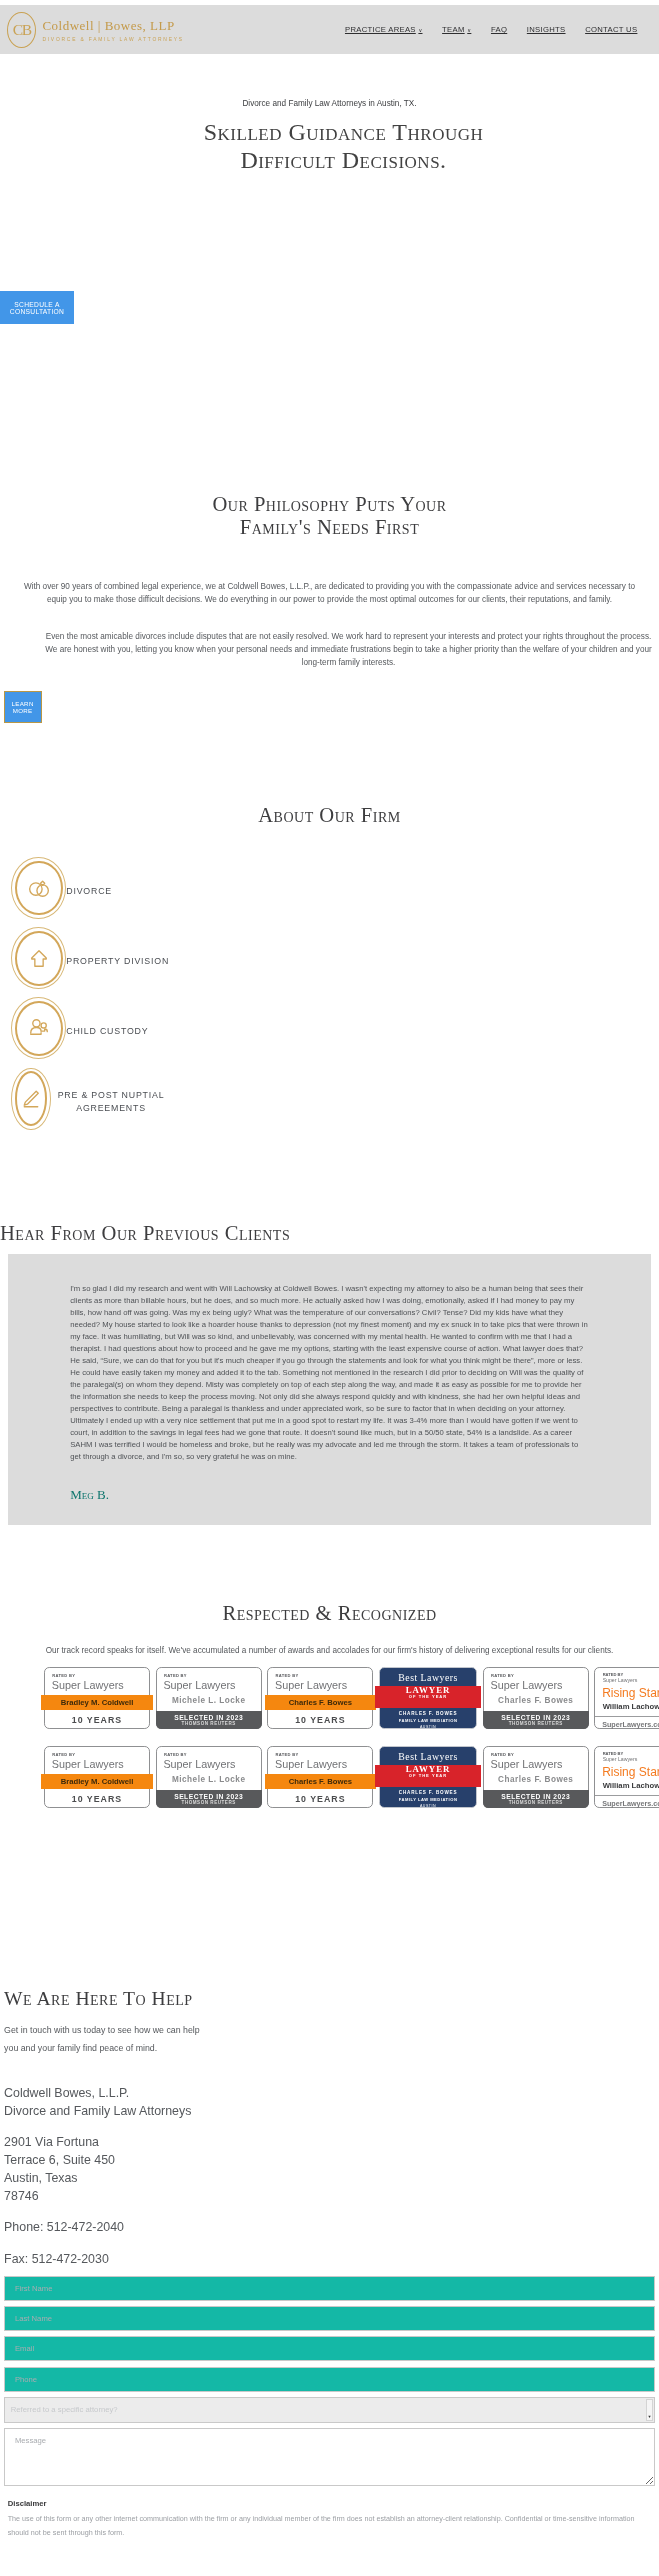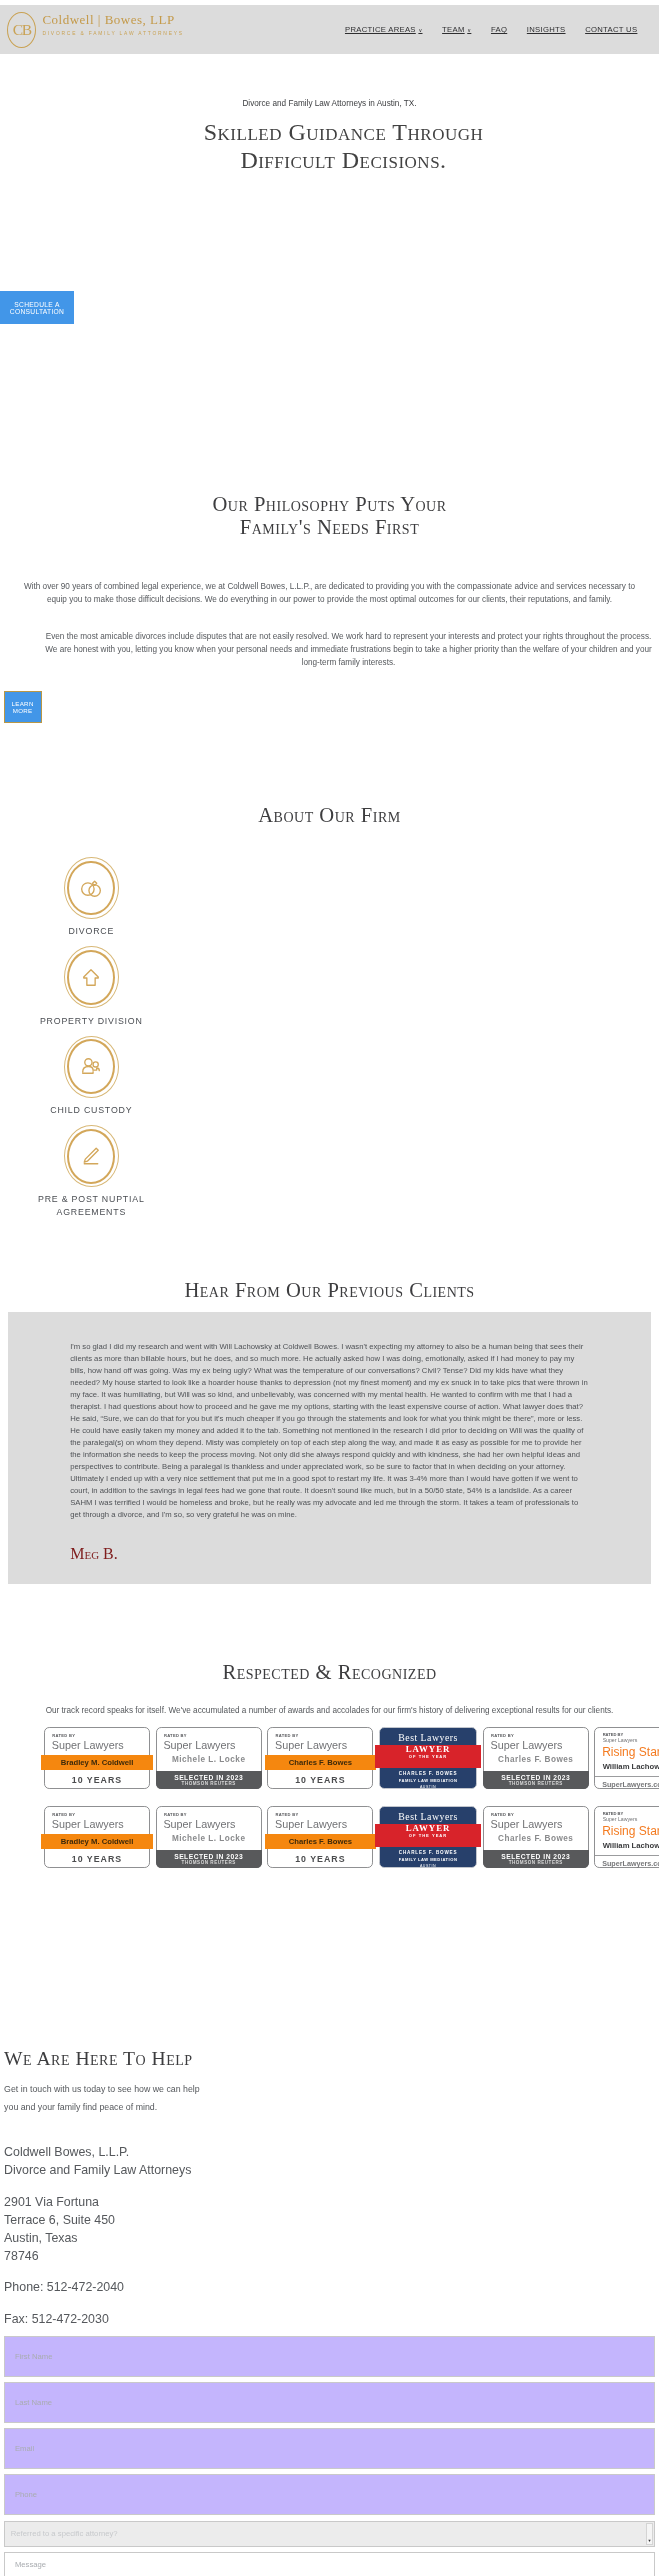--- a/index.html
+++ b/index.html
@@ -3,21 +3,21 @@
 <meta charset="utf-8">
 <title>Coldwell Bowes</title>
 <style>
   * { box-sizing: border-box; margin: 0; padding: 0; }
   body { background:#fff; font-family:"Liberation Sans", sans-serif; }
   .page { width:659px; min-height:3818px; overflow:hidden; position:relative; background:#fff; margin:0 auto; }
 
   
   .topstrip { height:5.2px; background:#fff; }
   .site-header { height:49px; background:#dcdcdc; display:flex; align-items:center; justify-content:space-between; padding:0 21.6px 0 7.2px; }
-  .logo { display:flex; gap:6.2px; cursor:pointer; }
+  .logo { display:flex; align-items:center; gap:6.2px; cursor:pointer; }
   .logo-mark { width:29px; height:36px; border:1px solid #c9a254; border-radius:50%; display:flex; align-items:center; justify-content:center; font-family:"Liberation Serif", serif; font-size:15.5px; color:#c9a254; letter-spacing:-1.5px; }
   .logo-text-name { font-family:"Liberation Serif", serif; font-size:13px; color:#c49a4a; letter-spacing:0.5px; }
   .logo-text-tag { font-size:4.9px; letter-spacing:1.8px; color:#c9a254; margin-top:3.1px; }
   .nav { display:flex; align-items:center; gap:19.6px; }
   .nav-item { font-size:7.7px; color:#2e2e30; letter-spacing:0.3px; cursor:pointer; display:flex; align-items:center; gap:2.6px; white-space:nowrap;text-decoration:underline; }
   .nav-item .chev { font-size:5.2px; color:#2e2e30; }
 
   
   .hero { text-align:center; }
   .hero-eyebrow { margin-top:45px; font-size:8.2px; color:#3f4043; }
@@ -30,31 +30,31 @@
   .philosophy { text-align:center; margin-top:169px; }
   .h2 { font-family:"Liberation Serif", serif; font-variant:small-caps; font-weight:400; font-size:20.6px; line-height:23px; color:#3d3d3f; letter-spacing:0.5px; }
   .philosophy p { width:613px; margin:0 auto; font-size:8.2px; line-height:13px; color:#55585c; }
   .philosophy .p1 { margin-top:41px; }
   .philosophy .p2 { margin-top:24px;margin-left:42px; }
   .learn-btn { display:block; width:38px; margin:21.6px 0 0 3.6px; padding:8.2px 0; border:1px solid #b99745; font-size:6.2px; }
 
   
   .about-title { text-align:center; margin-top:81px; }
   .about-list { width:160px; margin:30px 0 0 11.3px; }
-  .about-item { display:flex; flex-direction:column; align-items:center; margin-bottom:8.2px; cursor:pointer; }
+  .about-item { display:flex; flex-direction:row; align-items:center; margin-bottom:8.2px; cursor:pointer; }
   .icon-ellipse { width:55px; height:62px; border:0.5px solid #d8b877; border-radius:50%; padding:2.6px; }
   .icon-ellipse-inner { width:100%; height:100%; border:2.1px solid #d3a75a; border-radius:50%; display:flex; align-items:center; justify-content:center; }
   .about-label { margin-top:6.2px; font-size:8.8px; letter-spacing:0.8px; color:#4a4d52; text-align:center; line-height:13px; max-width:155px; }
   .about-item svg { stroke:#d3a75a; fill:none; stroke-width:2.6; stroke-linecap:round; stroke-linejoin:round; }
 
   
-  .testimonial-title { text-align:center; margin-top:60px; }
+  .testimonial-title { margin-top:92px; }
   .testimonial-box { margin:9.3px 8.2px 0 8.2px; background:#dcdcdc; padding:29px 62px 21.6px 62px; }
   .testimonial-quote { font-size:7.7px; line-height:12px; color:#4f5256; }
-  .testimonial-author { margin-top:24px; font-family:"Liberation Serif", serif; font-variant:small-caps; font-size:16px; color:#7f1d1d; }
+  .testimonial-author { margin-top:24px; font-family:"Liberation Serif", serif; font-variant:small-caps; font-size:13px; color:#0f766e; }
 
   
   .awards-title { text-align:center; margin-top:77px; }
   .awards-sub { width:608px; margin:19.6px auto 0; text-align:center; font-size:8.2px; line-height:13px; color:#55585c; }
   .badge-row { display:flex; gap:5.7px; padding-left:44px; margin-top:10.3px; width:721px; }
   .badge-row.second { margin-top:17px; }
   .badge { width:106px; height:62px; background:#fff; border:1px solid #8f9092; border-radius:5.2px; position:relative; overflow:visible; flex-shrink:0; cursor:pointer; }
   .b-rated { font-size:4.1px; font-weight:bold; letter-spacing:0.3px; color:#55565a; padding:4.6px 0 0 7.2px; }
   .b-brand { font-size:10.8px; color:#717275; padding:1px 0 0 6.7px; }
   .b-ribbon { background:#f5870f; margin:4.1px -3.6px 0 -3.6px; padding:3.1px 0; text-align:center; font-size:7.7px; font-weight:bold; color:#3e2a0a; }
@@ -81,21 +81,21 @@
 
   
   .help { margin-top:180px; padding-left:4.1px; }
   .help-title { font-family:"Liberation Serif", serif; font-variant:small-caps; font-weight:400; font-size:19.6px; color:#3d3d3f; letter-spacing:0.5px; }
   .help-intro { margin-top:10.3px; font-size:8.8px; line-height:18px; color:#55585c; }
   .help-contact { margin-top:27px; font-size:12.4px; line-height:18px; color:#55585c; font-weight:400; }
   .hc-gap { height:13.4px; }
 
   
   .contact-form { margin:8.2px 3.6px 0 3.6px; }
-  .field { display:block; width:100%; height:41px; border:0.5px solid #c9c9c9; background:#c4b5fd; margin-bottom:5.2px; padding:0 10.3px; font-size:7.7px; color:#444; font-family:"Liberation Sans", sans-serif; }
+  .field { display:block; width:100%; height:25px; border:0.5px solid #c9c9c9; background:#14b8a6; margin-bottom:5.2px; padding:0 10.3px; font-size:7.7px; color:#444; font-family:"Liberation Sans", sans-serif; }
   .field::placeholder { color:#a9acb0; }
   .select-box { height:26px; background:#ececec; border:0.5px solid #c9c9c9; margin-bottom:5.2px; display:flex; align-items:center; padding:0 0 0 6.2px; position:relative; cursor:pointer; }
   .select-text { font-size:7.7px; color:#c7c9cc; }
   .select-scroll { position:absolute; right:1px; top:1px; bottom:1px; width:7.7px; background:#f5f5f5; border:0.5px solid #d4d4d4; display:flex; align-items:flex-start; justify-content:center; }
   .select-arrow { font-size:4.1px; color:#333; margin-top:14.4px; }
   .msg-area { display:block; width:100%; height:58px; border:0.5px solid #c9c9c9; background:#fff; padding:7.2px 10.3px; font-size:7.7px; color:#444; resize:vertical; font-family:"Liberation Sans", sans-serif; }
   .msg-area::placeholder { color:#a9acb0; }
   .disclaimer-title { margin:13.4px 0 0 4.1px; font-size:7.7px; font-weight:bold; color:#3a3a3c; }
   .disclaimer-text { margin:4.1px 4.1px 0 4.1px; font-size:7.2px; line-height:13.4px; color:#9b9ea3; }
 </style>

